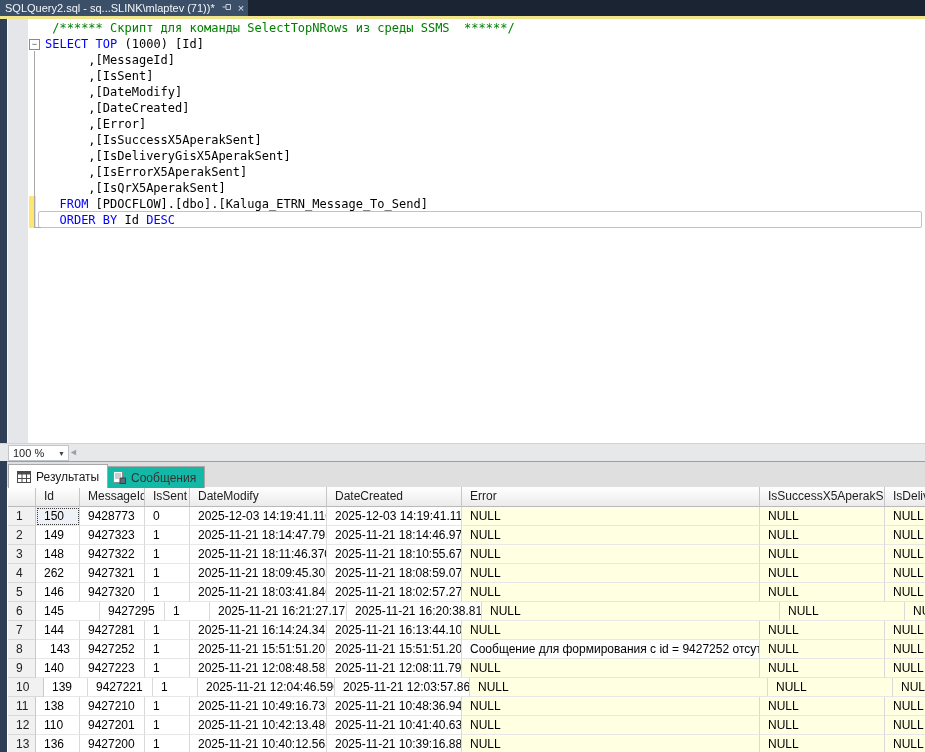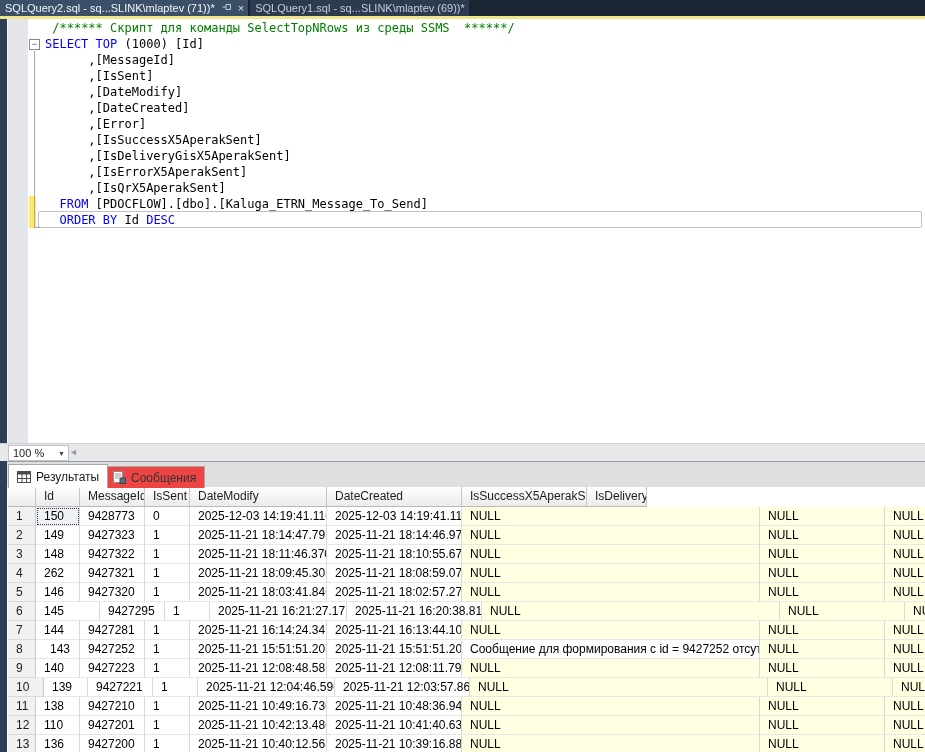--- a/index.html
+++ b/index.html
@@ -42,21 +42,21 @@
   .zoom-combo .zlabel { padding-left:4px; flex:1; }
   .zoom-combo .dd { width:13px; text-align:center; font-size:7px; color:#444; }
   .hscroll-arrow { position:absolute; left:69px; top:3px; font-size:9px; color:#9aa0a8; }
 
   
   .result-tabstrip { position:absolute; left:0; top:461px; width:925px; height:26px; background:#dfdfdf;
                      border-top:1px solid #98a0aa; z-index:2; }
   .rtab { position:absolute; top:2px; height:24px; display:flex; align-items:center; gap:5px;
           font-size:12px; color:#1a1a1a; padding:0 8px; border:1px solid #a8a8a8; border-bottom:none; }
   .rtab.active { left:8px; background:#fff; z-index:2; }
-  .rtab.inactive { left:104px; background:#ef4444; top:4px; height:22px; color:#333; }
+  .rtab.inactive { left:104px; background:#14b8a6; top:4px; height:22px; color:#333; }
 
   
   .grid { position:absolute; left:8px; top:487px; width:917px; height:265px; background:#fff; overflow:hidden; z-index:1; }
   .grow { display:flex; }
   .gcell { flex:none; overflow:hidden; white-space:nowrap; font-size:12px; line-height:18px;
            padding:0 3px 0 8px; border-right:1px solid #d9d9d9; border-bottom:1px solid #e7e7e7;
            height:19px; color:#000; background:#fff; }
   .ghead .gcell { background:linear-gradient(#ffffff,#ebebeb); border-right:1px solid #c6c6c6;
                   border-bottom:1px solid #b9b9b9; height:20px; line-height:19px; color:#1c1c1c; }
   .gcell.rownum { background:#f1f1f1; border-right:1px solid #c9c9c9; border-bottom:1px solid #d9d9d9; color:#222; }
@@ -71,23 +71,20 @@
   <div class="tabbar">
     <div class="doc-tab active">
       <span>SQLQuery2.sql - sq...SLINK\mlaptev (71))*</span>
       <span class="pin">
         <svg width="10" height="10" viewBox="0 0 10 10">
             <path d="M0.5 5 H4 M4 2.5 H8.5 V7.5 H4 Z" stroke="#d3dbe5" stroke-width="1" fill="none"></path>
           </svg>
       </span>
       <span class="close">×</span>
     </div>
-    <div class="doc-tab inactive">
-      <span>SQLQuery1.sql - sq...SLINK\mlaptev (69))*</span>
-    </div>
   </div>
   <div class="yellow-line"></div>
 
   <div class="left-strip"></div>
 
   <div class="editor">
     <div class="gutter"></div>
     <div class="change-bar"></div>
     <div class="caret-line-box"></div>
     <div class="fold-box">−</div>
@@ -128,20 +125,21 @@
   </div>
 
   <div class="grid" id="grid">
       <div class="grow ghead">
         <div class="gcell" style="width: 28px;"></div>
         <div class="gcell" style="width: 44px;">Id</div>
         <div class="gcell" style="width: 65px;">MessageId</div>
         <div class="gcell" style="width: 45px;">IsSent</div>
         <div class="gcell" style="width: 137px;">DateModify</div>
         <div class="gcell" style="width: 135px;">DateCreated</div>
+        <div class="gcell" style="width: 298px;">Error</div>
         <div class="gcell" style="width: 125px;">IsSuccessX5AperakSent</div>
         <div class="gcell" style="width: 60px;">IsDeliveryGisX5AperakSent</div>
       </div>
       <div class="grow gbody">
         <div class="gcell rownum" style="width: 28px;">1</div>
         <div class="gcell selected" style="width: 44px;">150</div>
         <div class="gcell" style="width: 65px;">9428773</div>
         <div class="gcell" style="width: 45px;">0</div>
         <div class="gcell" style="width: 137px;">2025-12-03 14:19:41.110</div>
         <div class="gcell" style="width: 135px;">2025-12-03 14:19:41.110</div>

